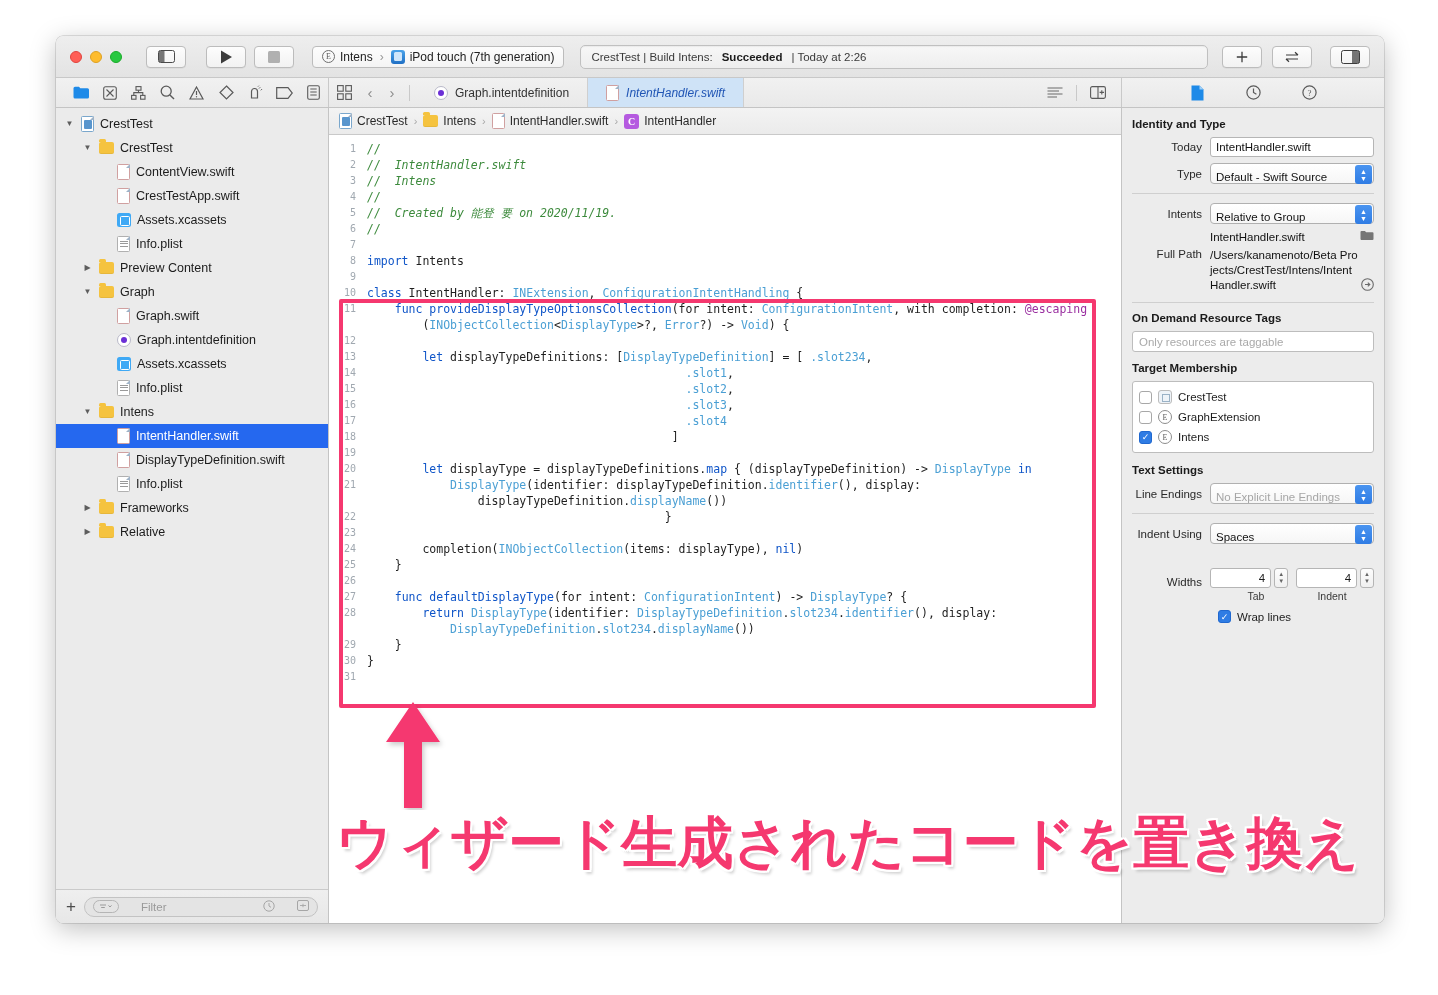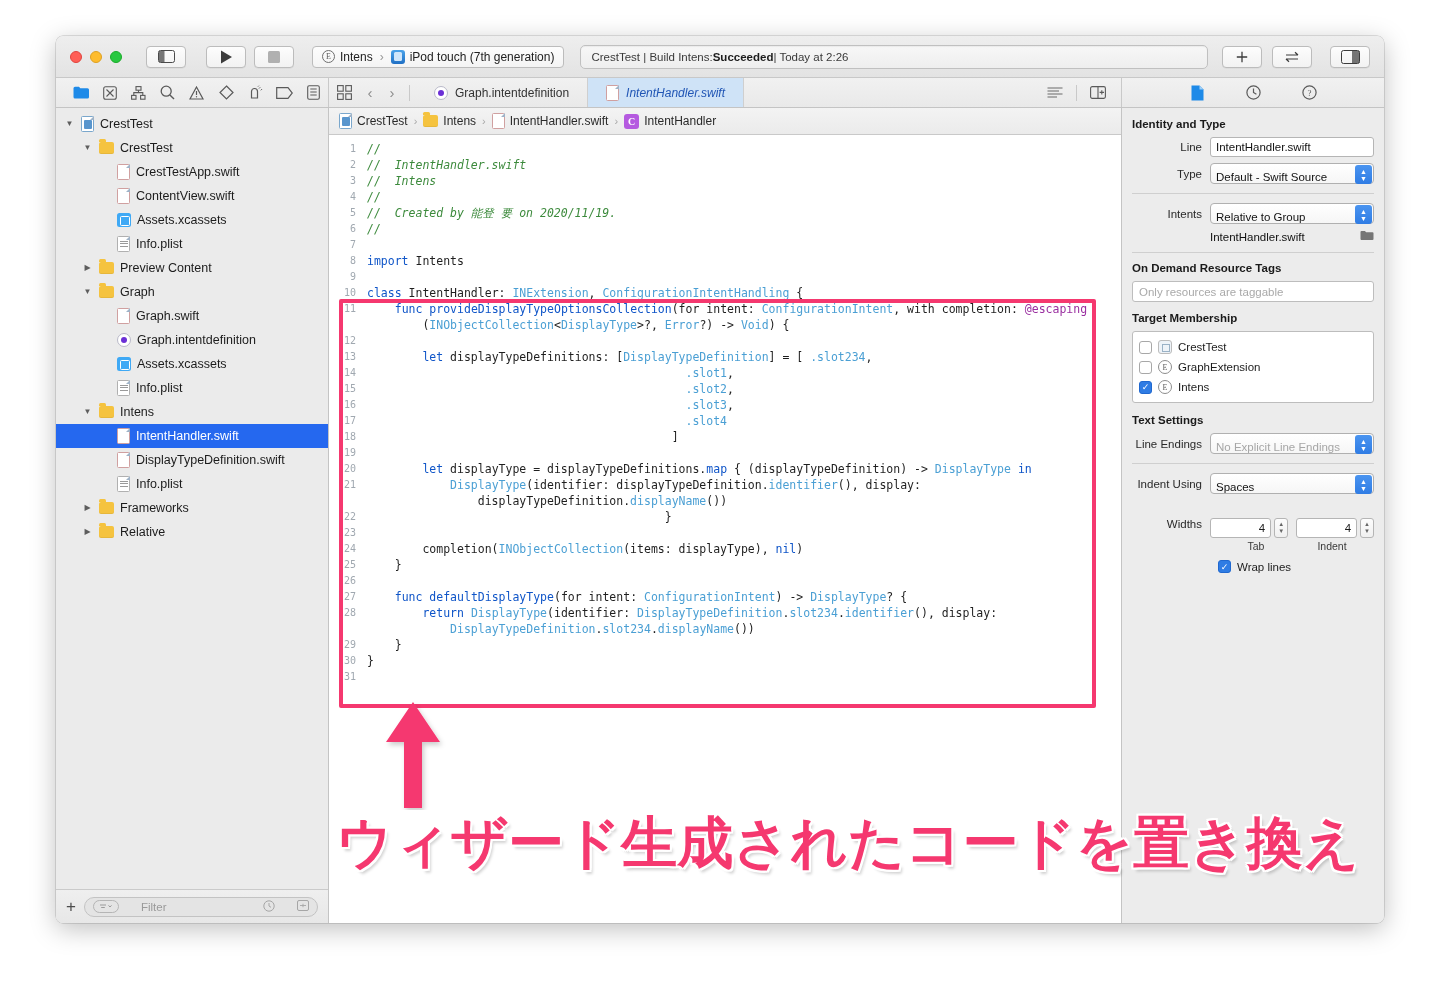--- a/index.html
+++ b/index.html
@@ -67,20 +67,21 @@
     width:8px; height:9px; border-radius:1.5px; background:#cfe6fa;
   }
 
   .status-bar {
     height: 24px; flex: 1;
     background: linear-gradient(to bottom,#f7f7f7,#eeeeee);
     border: 0.5px solid #c0c0c0; border-radius: 5px;
     display: flex; align-items: center; padding: 0 10px;
     font-size: 11.5px; color: #3a3a3a;
     box-shadow: inset 0 1px 1px rgba(0,0,0,0.05);
+    gap: 9px;
   }
   .status-bar b { font-weight: 700; color:#1d1d1d; }
 
   
   .subbar {
     height: 30px; display:flex; align-items:center;
     background: linear-gradient(to bottom,#f1f1f1,#e9e9e9);
     border-bottom: 1px solid #c4c4c4;
   }
   .nav-icons { width: 273px; display:flex; align-items:center; gap: 0px;
@@ -280,21 +281,21 @@
     border:1px solid #bcbcbc; background:#eef3f8; position:relative;
   }
   .tgt-app:after{content:'';position:absolute;left:3px;top:3px;width:6px;height:6px;border:1px solid #9ab2c6;}
   .tgt-ext {
     width:14px;height:14px;border-radius:50%;flex:none;
     border:1.2px solid #8d8d8d; color:#5f5f5f; font-size:8px;
     display:flex;align-items:center;justify-content:center;
     font-family:"Liberation Serif",serif;
   }
 
-  .widths-row { display:flex; align-items:flex-start;margin-top:24px; }
+  .widths-row { display:flex; align-items:flex-end;margin-top:24px; }
   .numfield {
     width: 62px; height: 20px; background:#fff; border:1px solid #b5b5b5;
     border-radius:3px; display:flex; align-items:center; justify-content:flex-end;
     padding-right:5px; font-size:11.5px;
   }
   .numstep {
     width: 14px; height: 20px; margin-left: 3px;
     background: linear-gradient(to bottom,#fdfdfd,#f0f0f0);
     border:1px solid #b5b5b5; border-radius:3px;
     display:flex; flex-direction:column; align-items:center; justify-content:center;
@@ -516,28 +517,28 @@
             <div class="row" style="padding-left: 26px;">
               <span class="tri">▼</span>
               <span class="folderico"></span>
               <span>CrestTest</span>
             </div>
             <div class="row" style="padding-left: 44px;">
               <span class="tri blank">▶</span>
               <span class="fileico swift">
                 <span class="pg"></span>
               </span>
-              <span>CrestTestApp.swift</span>
+              <span>ContentView.swift</span>
             </div>
             <div class="row" style="padding-left: 44px;">
               <span class="tri blank">▶</span>
               <span class="fileico swift">
                 <span class="pg"></span>
               </span>
-              <span>ContentView.swift</span>
+              <span>CrestTestApp.swift</span>
             </div>
             <div class="row" style="padding-left: 44px;">
               <span class="tri blank">▶</span>
               <span class="assetico"></span>
               <span>Assets.xcassets</span>
             </div>
             <div class="row" style="padding-left: 44px;">
               <span class="tri blank">▶</span>
               <span class="fileico plist">
                 <span class="pg"></span>
@@ -700,21 +701,21 @@
             </div>
           <div class="codelines" id="codelines"><div class="cl"><span class="cm">//</span></div><div class="cl"><span class="cm">//  IntentHandler.swift</span></div><div class="cl"><span class="cm">//  Intens</span></div><div class="cl"><span class="cm">//</span></div><div class="cl"><span class="cm">//  Created by 能登 要 on 2020/11/19.</span></div><div class="cl"><span class="cm">//</span></div><div class="cl">&nbsp;</div><div class="cl"><span class="kb">import</span><span class="pl"> Intents</span></div><div class="cl">&nbsp;</div><div class="cl"><span class="kb">class</span><span class="pl"> IntentHandler: </span><span class="t">INExtension</span><span class="pl">, </span><span class="t">ConfigurationIntentHandling</span><span class="pl"> {</span></div><div class="cl"><span class="pl">    </span><span class="kb">func</span><span class="pl"> </span><span class="kb">provideDisplayTypeOptionsCollection</span><span class="pl">(for intent: </span><span class="t">ConfigurationIntent</span><span class="pl">, with completion: </span><span class="at">@escaping</span></div><div class="cl"><span class="pl">        (</span><span class="t">INObjectCollection</span><span class="pl">&lt;</span><span class="t">DisplayType</span><span class="pl">&gt;?, </span><span class="t">Error</span><span class="pl">?) -&gt; </span><span class="t">Void</span><span class="pl">) {</span></div><div class="cl">&nbsp;</div><div class="cl"><span class="pl">        </span><span class="kb">let</span><span class="pl"> displayTypeDefinitions: [</span><span class="t">DisplayTypeDefinition</span><span class="pl">] = [ </span><span class="t">.slot234</span><span class="pl">,</span></div><div class="cl"><span class="pl">                                              </span><span class="t">.slot1</span><span class="pl">,</span></div><div class="cl"><span class="pl">                                              </span><span class="t">.slot2</span><span class="pl">,</span></div><div class="cl"><span class="pl">                                              </span><span class="t">.slot3</span><span class="pl">,</span></div><div class="cl"><span class="pl">                                              </span><span class="t">.slot4</span></div><div class="cl"><span class="pl">                                            ]</span></div><div class="cl">&nbsp;</div><div class="cl"><span class="pl">        </span><span class="kb">let</span><span class="pl"> displayType = displayTypeDefinitions.</span><span class="kb">map</span><span class="pl"> { (displayTypeDefinition) -&gt; </span><span class="t">DisplayType</span><span class="pl"> </span><span class="kb">in</span></div><div class="cl"><span class="pl">            </span><span class="t">DisplayType</span><span class="pl">(identifier: displayTypeDefinition.</span><span class="t">identifier</span><span class="pl">(), display:</span></div><div class="cl"><span class="pl">                displayTypeDefinition.</span><span class="t">displayName</span><span class="pl">())</span></div><div class="cl"><span class="pl">                                           }</span></div><div class="cl">&nbsp;</div><div class="cl"><span class="pl">        completion(</span><span class="t">INObjectCollection</span><span class="pl">(items: displayType), </span><span class="kb">nil</span><span class="pl">)</span></div><div class="cl"><span class="pl">    }</span></div><div class="cl">&nbsp;</div><div class="cl"><span class="pl">    </span><span class="kb">func</span><span class="pl"> </span><span class="kb">defaultDisplayType</span><span class="pl">(for intent: </span><span class="t">ConfigurationIntent</span><span class="pl">) -&gt; </span><span class="t">DisplayType</span><span class="pl">? {</span></div><div class="cl"><span class="pl">        </span><span class="kb">return</span><span class="pl"> </span><span class="t">DisplayType</span><span class="pl">(identifier: </span><span class="t">DisplayTypeDefinition</span><span class="pl">.</span><span class="t">slot234</span><span class="pl">.</span><span class="t">identifier</span><span class="pl">(), display:</span></div><div class="cl"><span class="pl">            </span><span class="t">DisplayTypeDefinition</span><span class="pl">.</span><span class="t">slot234</span><span class="pl">.</span><span class="t">displayName</span><span class="pl">())</span></div><div class="cl"><span class="pl">    }</span></div><div class="cl"><span class="pl">}</span></div><div class="cl">&nbsp;</div></div>
           <div class="hilite-box"></div>
         </div>
       </div>
 
       <div class="inspector">
         <div class="sec-title">Identity and Type</div>
 
         <div class="frow">
-          <div class="flabel">Line</div>
+          <div class="flabel">Today</div>
           <div class="ftext">IntentHandler.swift</div>
         </div>
 
         <div class="frow">
           <div class="flabel">Type</div>
           <div class="fpop">
             <span>Default - Swift Source</span>
             <span class="stepper-btn">▲<span>▼</span></span>
           </div>
         </div>
@@ -732,20 +733,30 @@
         <div class="subline">
           <div class="flabel"></div>
           <div class="val">IntentHandler.swift</div>
           <span>
             <svg width="14" height="11" viewBox="0 0 14 11">
                 <path d="M0.5 2 a1 1 0 0 1 1 -1 h3.5 l1 1.3 h6.5 a1 1 0 0 1 1 1 v5.7 a1 1 0 0 1 -1 1 h-11 a1 1 0 0 1 -1 -1 z" fill="#767676"></path>
               </svg>
           </span>
         </div>
 
+        <div class="fullpath">
+          <div class="flabel">Full Path</div>
+          <div class="v">/Users/kanamenoto/Beta Projects/CrestTest/Intens/IntentHandler.swift</div>
+          <span style="align-self:flex-end; margin-left:3px;">
+            <svg width="13" height="13" viewBox="0 0 13 13">
+                <circle cx="6.5" cy="6.5" r="5.8" fill="none" stroke="#6a6a6a" stroke-width="1.1"></circle>
+                <path d="M4 6.5 H8.6 M6.8 4.7 L8.8 6.5 L6.8 8.3" stroke="#6a6a6a" stroke-width="1.1" fill="none"></path>
+              </svg>
+          </span>
+        </div>
 
         <div class="hr"></div>
 
         <div class="sec-title">On Demand Resource Tags</div>
         <div class="odr-field">Only resources are taggable</div>
 
         <div class="sec-title">Target Membership</div>
         <div class="tm-box" id="tmbox">
             <div class="tm-row">
               <span class="cbox"></span>

